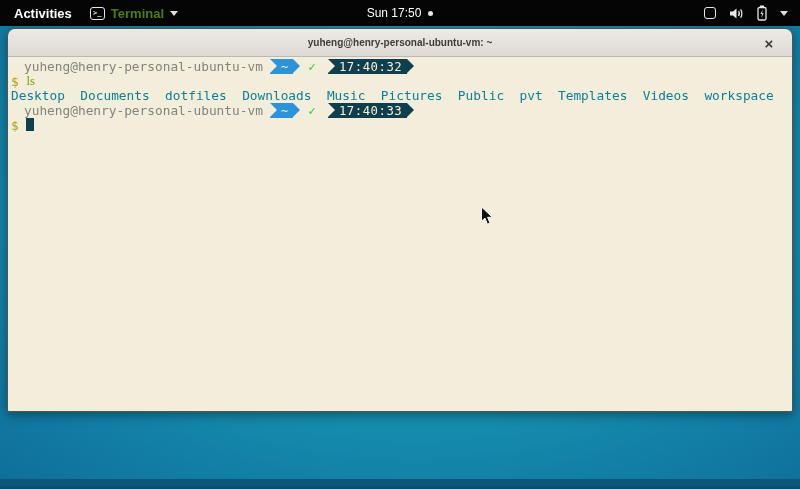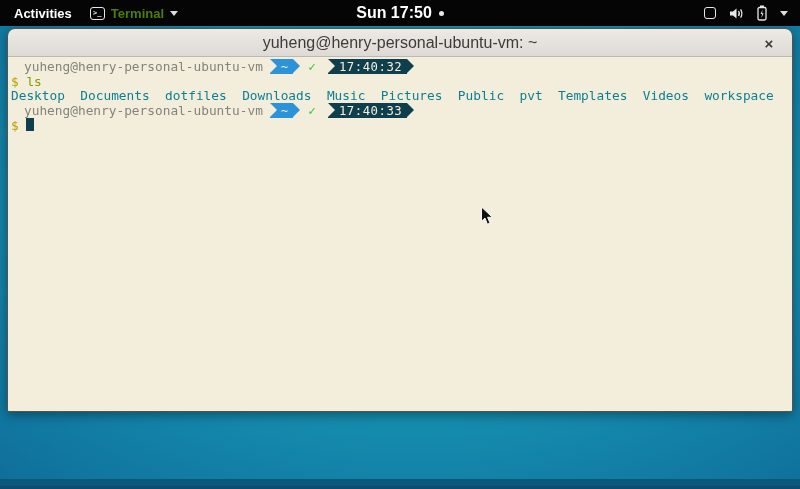--- a/index.html
+++ b/index.html
@@ -27,21 +27,21 @@
   }
   .appmenu-label { font-size:13px; font-weight:bold; color:#4d7c0f; }
   .tri-down {
     width:0; height:0; border-left:4px solid transparent; border-right:4px solid transparent;
     border-top:5px solid #ddd; display:inline-block; margin-top:1px;
   }
   .clock-wrap {
     position:absolute; left:0; right:0; top:0; height:26px;
     display:flex; align-items:center; justify-content:center; gap:7px; pointer-events:none;
   }
-  .clock { font-size:16px; font-weight:bold; color:#fff; pointer-events:auto; }
+  .clock { font-size:12px; font-weight:normal; color:#fff; pointer-events:auto; }
   .notif-dot { width:5px; height:5px; border-radius:50%; background:#e8e8e8; pointer-events:auto; }
   .topbar-right { margin-left:auto; display:flex; align-items:center; gap:13px; padding-right:12px; }
   .screen-icon { width:12px; height:12px; border:1.5px solid #e8e8e8; border-radius:3px; display:inline-block; }
 
   
   .desktop {
     position:absolute; top:26px; left:0; width:800px; height:463px;
     background:radial-gradient(ellipse 75% 80% at 52% 40%,
       #20aebc 0%, #18a0b3 30%, #1487ab 65%, #0f6f9b 100%);
   }
@@ -56,21 +56,21 @@
     border:1px solid #55544e; border-radius:8px 8px 2px 2px;
     box-shadow:0 3px 12px rgba(0,0,0,0.4);
     display:flex; flex-direction:column; overflow:hidden;
   }
   .titlebar {
     height:28px; flex:0 0 28px;
     background:linear-gradient(#edeae6, #dedad5);
     border-bottom:1px solid #bdb9b2;
     display:flex; align-items:center; justify-content:center; position:relative;
   }
-  .window-title { font-size:16px; font-weight:normal; color:#3c3c3a; }
+  .window-title { font-size:10px; font-weight:bold; color:#3c3c3a; }
   .close-btn {
     position:absolute; right:12px; top:0; height:28px; width:22px;
     display:flex; align-items:center; justify-content:center;
     font-size:15px; font-weight:bold; color:#3a3a38; cursor:default;
   }
 
   
   .term {
     flex:1; background:var(--term-bg,#f2eedb);
     font-family:"DejaVu Sans Mono", monospace; font-size:12.8px;
@@ -91,21 +91,21 @@
   .pl-seg::after {
     content:""; position:absolute; right:-7px; top:0; width:0; height:0; z-index:2;
     border-top:7.5px solid transparent; border-bottom:7.5px solid transparent;
   }
   .seg-blue { background:var(--accent-blue,#2d93d8); }
   .seg-blue::after { border-left:7px solid var(--accent-blue,#2d93d8); }
   .seg-dark { background:var(--segment-dark,#0f3e4d); margin-left:12px; letter-spacing:0.5px; }
   .seg-dark::after { border-left:7px solid var(--segment-dark,#0f3e4d); }
   .check { color:var(--check-green,#2ecc2e); font-weight:bold; margin-left:15px; }
   .dollar { color:var(--prompt-yellow,#b9a000); }
-  .cmd-text { color:var(--command-green,#7f9f00); margin-left:7.7px; }
+  .cmd-text { color:var(--command-green,#7f9f00); margin-left:7.7px;font-family:Liberation Serif, serif; }
   .ls-output { color:var(--dir-teal,#0d7f93); white-space:pre; }
   .block-cursor {
     display:inline-block; width:7.5px; height:13px;
     background:var(--segment-dark,#0f3e4d); margin-left:7.7px;
   }
 
   
   .mouse-cursor { position:absolute; left:480px; top:206px; z-index:50; }
 </style>
 </head>

